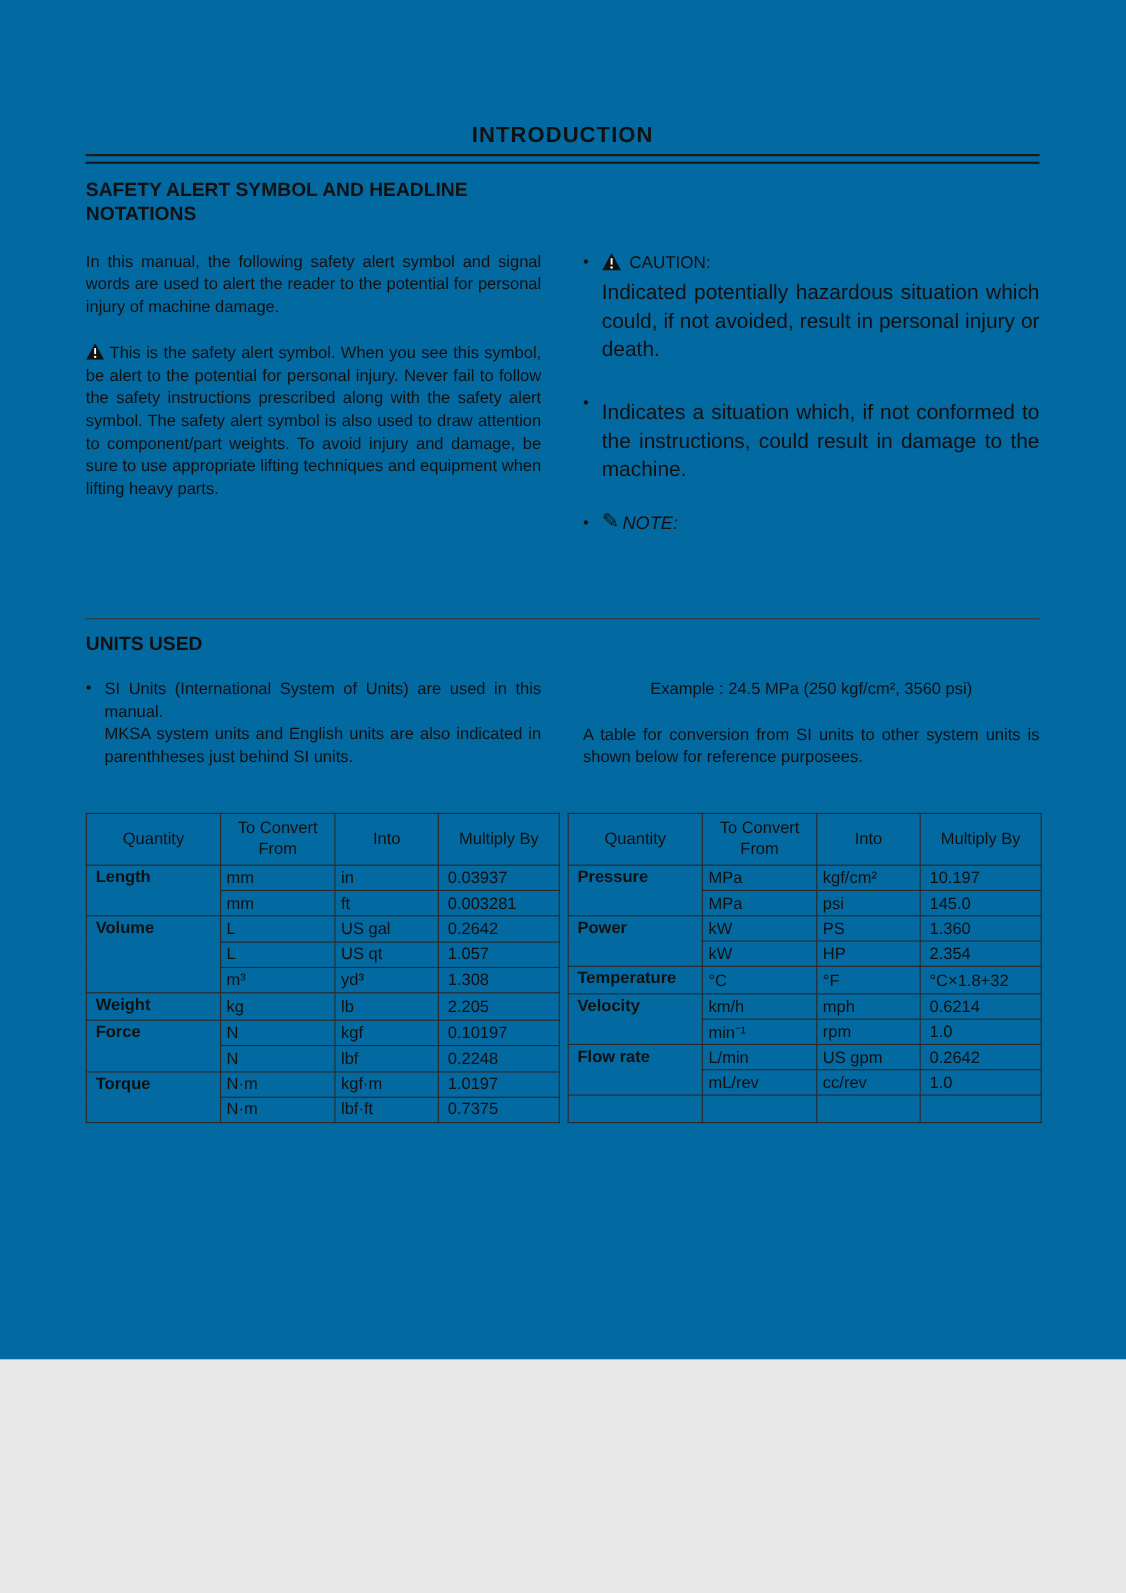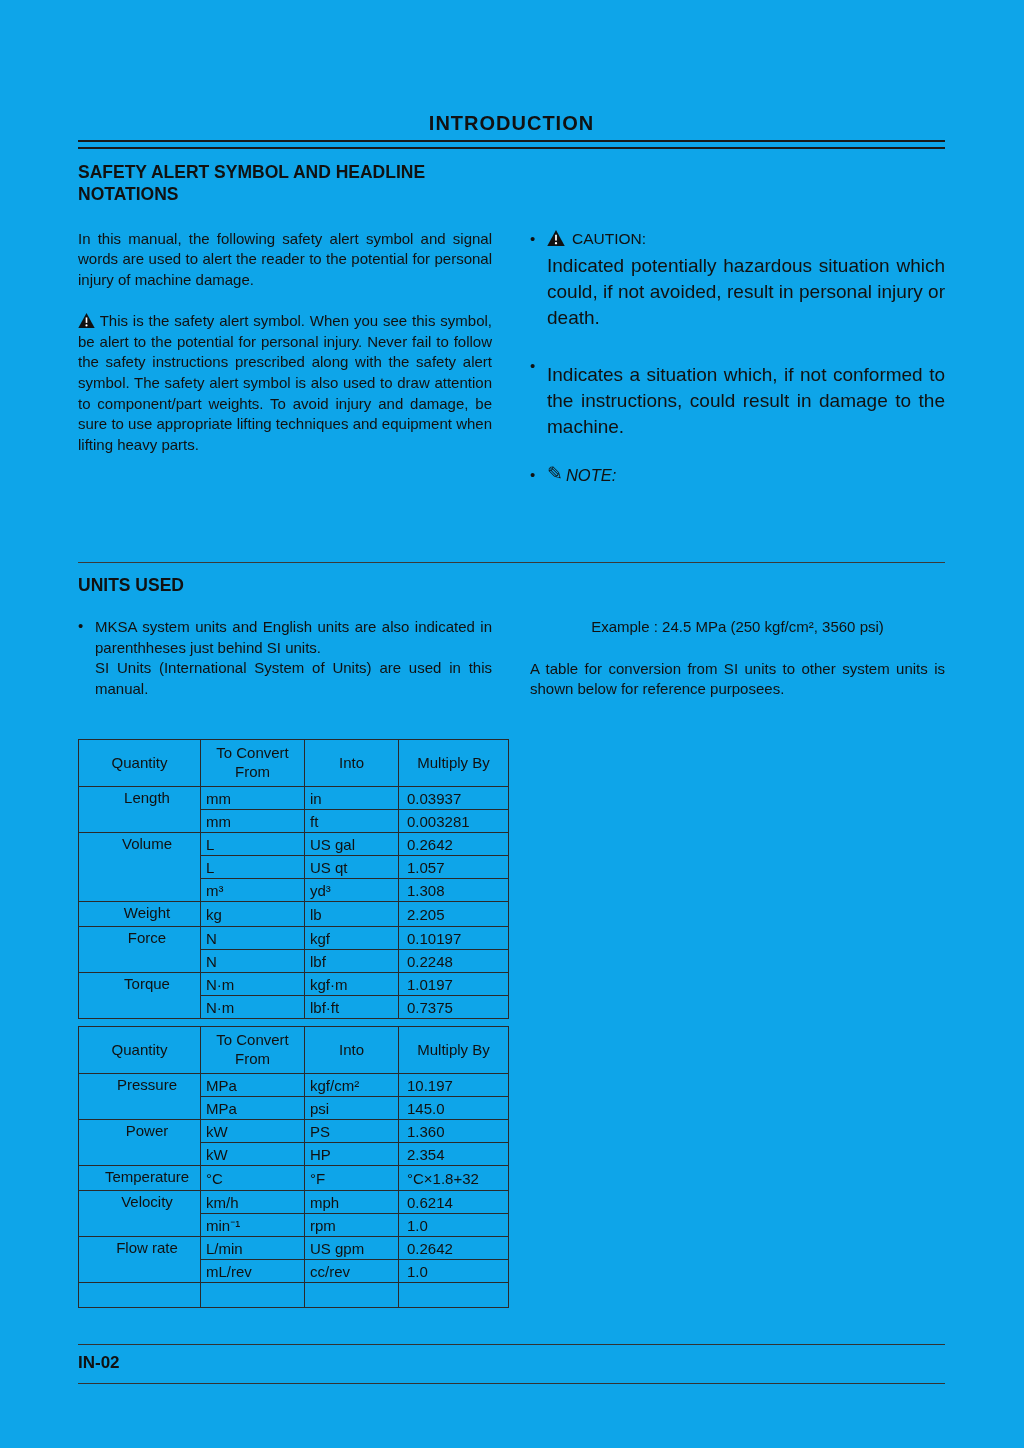--- a/index.html
+++ b/index.html
@@ -1,18 +1,18 @@
 <!DOCTYPE html>
 <html><head>
 <meta charset="utf-8">
 <style>
   html, body { margin:0; padding:0; background:#e8e8e8; }
   .page {
-    position:relative; width:1024px; height:1448px; margin:0 auto;
-    background:#0ea5e9; color:#111;
+    position:relative; width:1024px; height:1236px; margin:0 auto;
+    background:#0369a1; color:#111;
     font-family:"Liberation Sans", sans-serif;
     overflow:hidden;
   }
 
   
   .title-block { position:absolute; top:112px; left:78px; width:867px; }
   .title { text-align:center; font-size:20px; font-weight:700; letter-spacing:1px; }
   .title-rule { margin-top:5px; height:5px; border-top:2px solid #1a1a1a; border-bottom:2px solid #1a1a1a; }
 
   
@@ -41,29 +41,29 @@
   .section-divider { position:absolute; top:562px; left:78px; width:867px; border:none; border-top:1px solid #3a3a3a; margin:0; }
   .units-section { position:absolute; top:575px; left:78px; width:867px; }
   .units-heading { margin:0; font-size:17.5px; font-weight:700; }
   .units-cols { display:flex; gap:38px; margin-top:21px; }
   .units-left { width:414px; flex:none; }
   .units-right { width:415px; flex:none; }
   .example-line { margin:0; font-size:15px; text-align:center; }
   .table-intro { margin-top:21px; }
 
   
-  .tables-wrap { position:absolute; top:739px; left:78px; width:867px; display:flex; gap:7px;flex-direction:column; }
+  .tables-wrap { position:absolute; top:739px; left:78px; width:867px; display:flex; gap:7px; }
   table.conv { border-collapse:collapse; width:430px; flex:none; table-layout:fixed; font-size:15px; }
   .conv col.col-q { width:122px; }
   .conv col.col-from { width:104px; }
   .conv col.col-into { width:94px; }
   .conv col.col-mult { width:110px; }
   .conv th, .conv td { border:1px solid #2a2a2a; padding:0 5px; height:22px; overflow:hidden; }
   .conv th { font-weight:400; text-align:center; height:42px; line-height:1.25; padding:2px 6px; }
-  .conv td.qcell { text-align:center; vertical-align:top; padding-top:2px; padding-left:20px; }
+  .conv td.qcell { text-align:left; vertical-align:top; padding-top:2px; padding-left:8px;font-weight:bold; }
   .conv td.c-from, .conv td.c-into { }
   .conv td.c-mult { text-align:left; padding-left:8px; }
 
   
   .footer { position:absolute; top:1344px; left:78px; width:867px; border-top:1px solid #333; border-bottom:1px solid #333; }
   .footer-text { font-size:17px; font-weight:700; padding:8px 0 10px; }
 </style>
 </head>
 <body>
 
@@ -125,22 +125,22 @@
 
   <hr class="section-divider">
 
   <section class="units-section">
     <h2 class="units-heading">UNITS USED</h2>
     <div class="units-cols">
       <div class="units-left">
         <div class="bullet-item">
           <span class="bullet-marker"></span>
           <div class="item-content body-text">
+            <div>SI Units (International System of Units) are used in this manual.</div>
             <div>MKSA system units and English units are also indicated in parenthheses just behind SI units.</div>
-            <div>SI Units (International System of Units) are used in this manual.</div>
           </div>
         </div>
       </div>
       <div class="units-right">
         <p class="body-text example-line">Example : 24.5 MPa (250 kgf/cm², 3560 psi)</p>
         <p class="body-text table-intro">A table for conversion from SI units to other system units is shown below for reference purposees.</p>
       </div>
     </div>
   </section>
 

